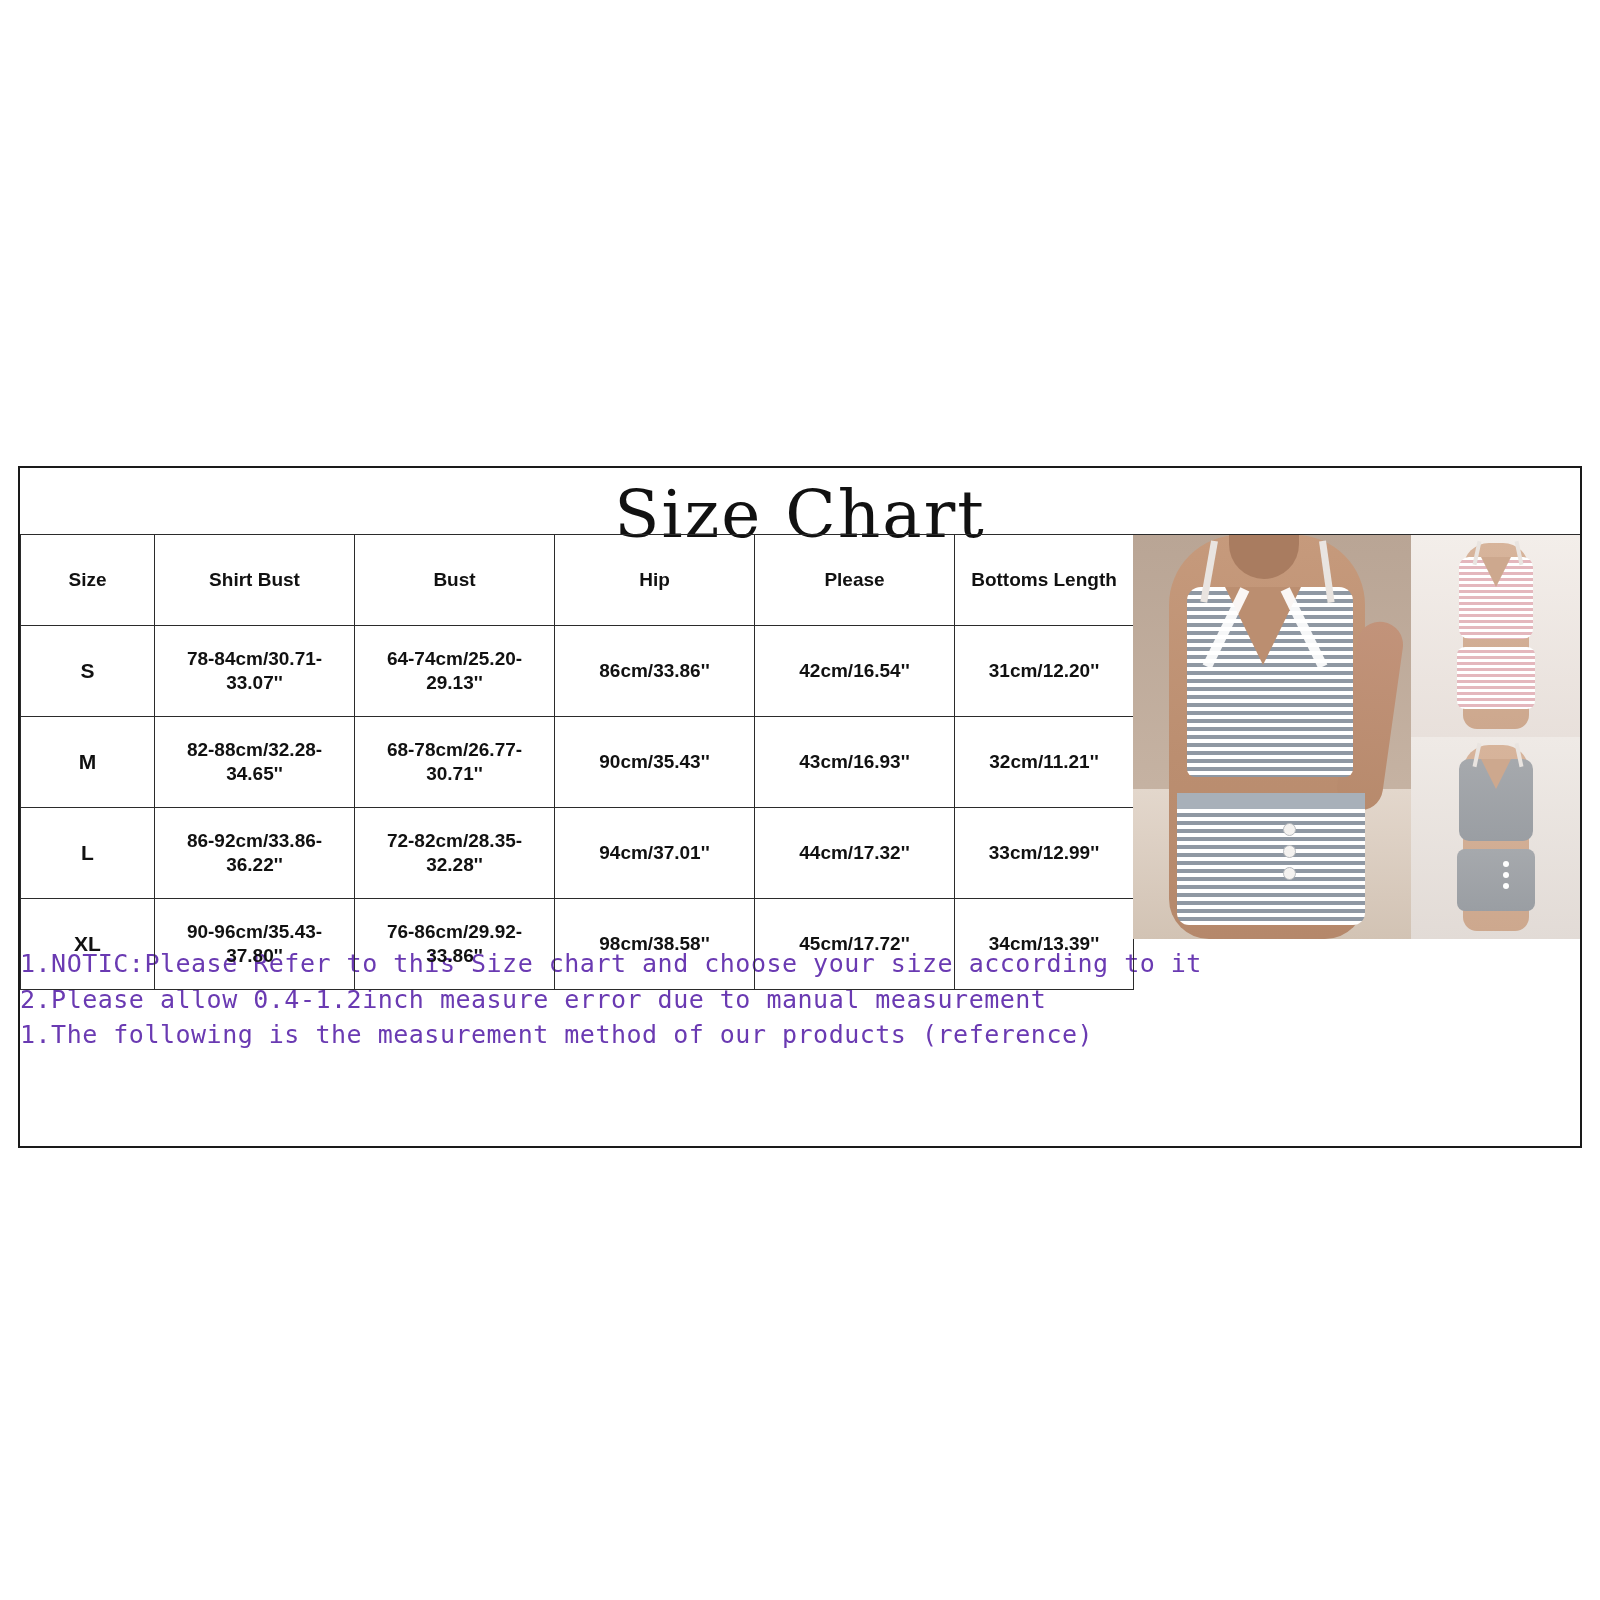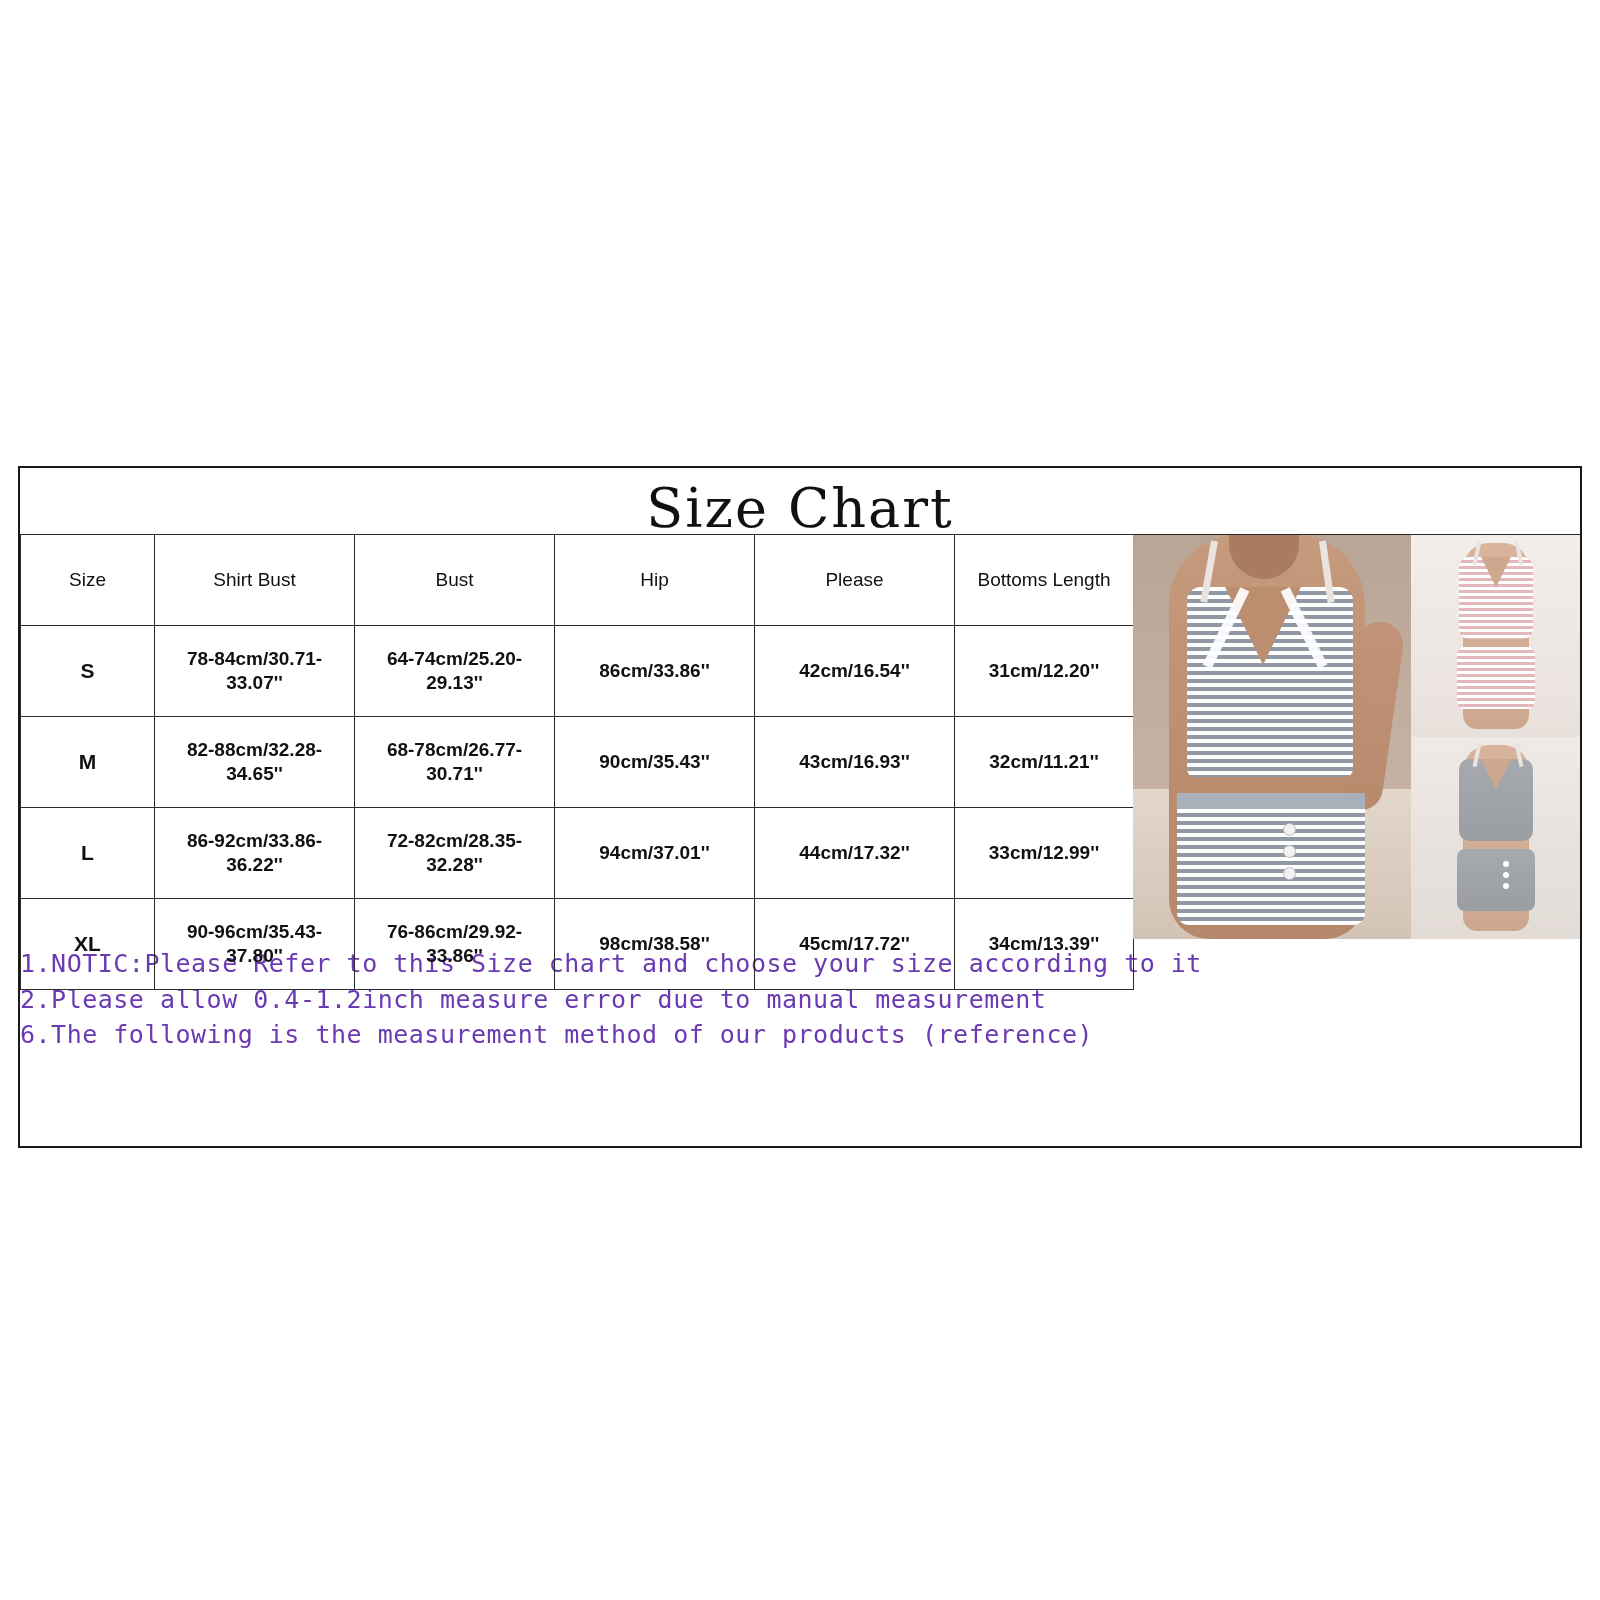--- a/index.html
+++ b/index.html
@@ -22,21 +22,21 @@
     width: 1564px;
     height: 682px;
     border: 2px solid #1a1a1a;
     box-sizing: border-box;
     background: #ffffff;
   }
 
   .chart-title {
     text-align: center;
     font-family: "DejaVu Serif", serif;
-    font-size: 54px;
+    font-size: 66px;
     letter-spacing: 2px;
     color: #111111;
     line-height: 1;
     padding-top: 14px;
     padding-bottom: 6px;
     height: 66px;
     box-sizing: border-box;
   }
 
   .table-wrap {
@@ -58,21 +58,21 @@
     border: 1px solid #2b2b2b;
     text-align: center;
     vertical-align: middle;
     color: #111111;
     font-size: 19px;
     padding: 4px 6px;
     line-height: 1.25;
   }
   table.size-table thead th {
     font-size: 19px;
-    font-weight: normal;
+    font-weight: bold;
     height: 82px;
   }
   table.size-table tbody td {
     height: 82px;
     font-weight: bold;
   }
   table.size-table tbody td.size-cell {
     font-weight: bold;
     font-size: 21px;
   }
@@ -393,16 +393,16 @@
             </div>
         </div>
       </div>
 
     </div>
   </div>
 
   <div class="notes">
     <div>1.NOTIC:Please Refer to this Size chart and choose your size according to it</div>
     <div>2.Please allow 0.4-1.2inch measure error due to manual measurement</div>
-    <div>6.The following is the measurement method of our products (reference)</div>
+    <div>1.The following is the measurement method of our products (reference)</div>
   </div>
 
 </div>
 
 </body></html>

